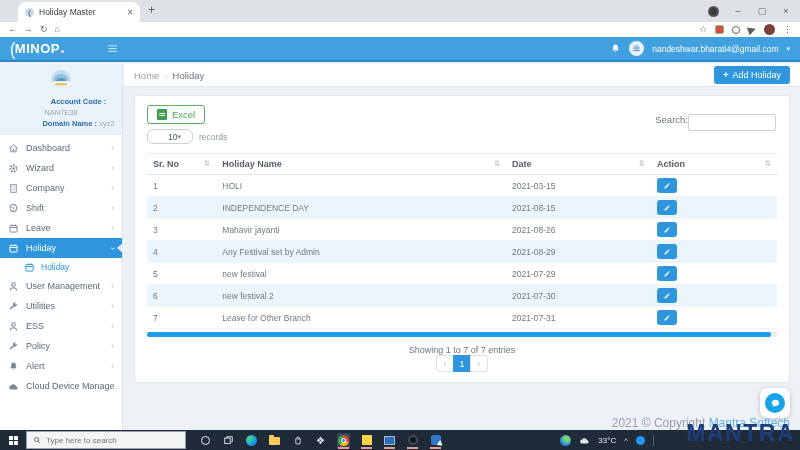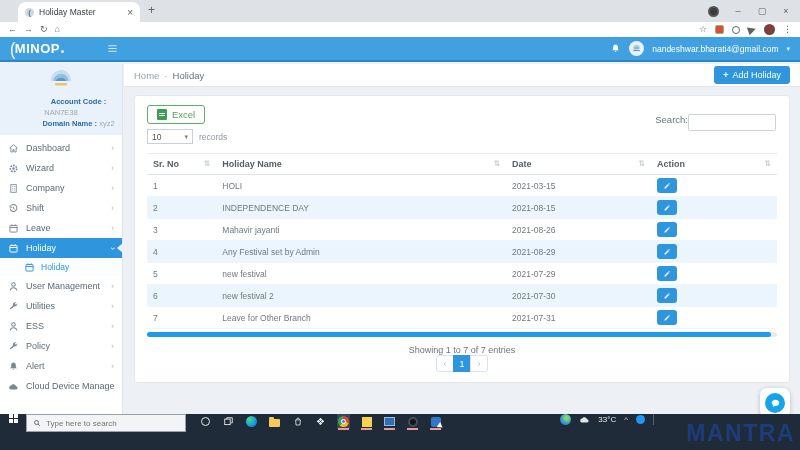--- a/index.html
+++ b/index.html
@@ -69,21 +69,21 @@
   .add-btn .plus { font-weight:bold; }
 
   .card { margin:8px 10px 0; background:#fff; border:1px solid #e3e8ec; border-radius:3px; padding:9px 12px 10px; position:relative; }
   .excel-btn { display:inline-flex; align-items:center; gap:5px; border:1px solid #59b15f; background:#fff; border-radius:3px; padding:3px 9px; font-size:9.5px; color:#57a05c; cursor:pointer; font-family:inherit; }
   .excel-ic { width:10px; height:11px; background:#3e9e4f; border-radius:1px; position:relative; }
   .excel-ic::after { content:''; position:absolute; inset:2px; background:
       linear-gradient(#fff,#fff) 0 1.5px/100% 1px no-repeat,
       linear-gradient(#fff,#fff) 0 4px/100% 1px no-repeat,
       linear-gradient(#fff,#fff) 0 6.5px/100% 1px no-repeat; }
   .records-row { margin-top:5px; display:flex; align-items:center; gap:6px; }
-  .records-select { width:46px; height:15px; border:1px solid #c9d1d8; border-radius:0; display:flex; align-items:center; justify-content:space-between; padding:0 4px; font-size:8.5px; color:#555; cursor:pointer; }
+  .records-select { width:46px; height:15px; border:1px solid #c9d1d8; border-radius:6px; display:flex; align-items:center; justify-content:space-between; padding:0 20px; font-size:8.5px; color:#555; cursor:pointer; }
   .records-select .caret { font-size:7px; color:#7a838c; }
   .records-label { font-size:8.5px; color:#8d96a0; }
   .search-row { position:absolute; top:18px; right:13px; display:flex; }
   .search-label { font-size:9.5px; color:#6b7480; }
   .search-input { width:88px; height:17px; border:1px solid #ccd3da; border-radius:2px; font-size:9px; padding:0 4px; font-family:inherit; }
 
   table.grid { width:100%; border-collapse:collapse; margin-top:9px; table-layout:fixed; }
   .grid th { border-top:1px solid #e7ebee; border-bottom:1px solid #dfe4e8; padding:5px 6px; text-align:left; font-size:9px; color:#555e66; font-weight:bold; }
   .grid th .sort { float:right; color:#c6cdd4; font-size:8px; }
   .grid td { padding:3px 6px; font-size:8.5px; color:#6f7983; border-bottom:1px solid #f2f5f7; height:16px; }
@@ -100,21 +100,21 @@
   .pg.active { background:#2f96dd; border-color:#2f96dd; color:#fff; margin-left:-1px; }
 
   .chat-fab { position:absolute; right:10px; bottom:14px; width:30px; height:30px; background:#fff; border-radius:7px; box-shadow:0 1px 5px rgba(0,0,0,.22); display:flex; align-items:center; justify-content:center; cursor:pointer; }
   .chat-circle { width:20px; height:20px; border-radius:50%; background:#17a3e9; display:flex; align-items:center; justify-content:center; }
   .copyright { position:absolute; right:10px; bottom:2px; font-size:12px; color:#98a1ab; }
   .copyright .co { color:#5fb0e8; }
 
   .mantra-brand { position:absolute; right:5px; top:420px; z-index:60; font-size:23px; font-weight:bold; color:#1d3d7a; letter-spacing:1.5px; transform:scaleY(1.05); }
 
   
-  .taskbar { position:absolute; left:0; right:0; bottom:0; height:36px; background:#202b39; display:flex; align-items:flex-start; z-index:50; }
+  .taskbar { position:absolute; left:0; right:0; bottom:0; height:20px; background:#202b39; display:flex; align-items:center; z-index:50; }
   .start { width:26px; display:flex; justify-content:center; align-items:center; cursor:pointer; }
   .winlogo { width:9px; height:9px; display:grid; grid-template-columns:4px 4px; grid-gap:1px; }
   .winlogo span { background:#fff; width:4px; height:4px; }
   .tsearch { width:160px; height:18px; background:#f3f4f5; border:1px solid #99a2ab; display:flex; align-items:center; gap:5px; padding:0 6px; }
   .tsearch input { border:none; background:transparent; font-size:8px; color:#5a646d; width:120px; font-family:inherit; outline:none; }
   .ticons { display:flex; align-items:center; gap:10px; margin-left:13px; }
   .ticon { width:13px; height:15px; display:flex; align-items:center; justify-content:center; position:relative; cursor:pointer; }
   .ticon.running::after { content:''; position:absolute; left:1px; right:1px; bottom:-1px; height:2px; background:#e79d94; }
   .ticon.hl { background:#39465a; }
   .cortana { width:9px; height:9px; border:1.5px solid #e8eaed; border-radius:50%; }

